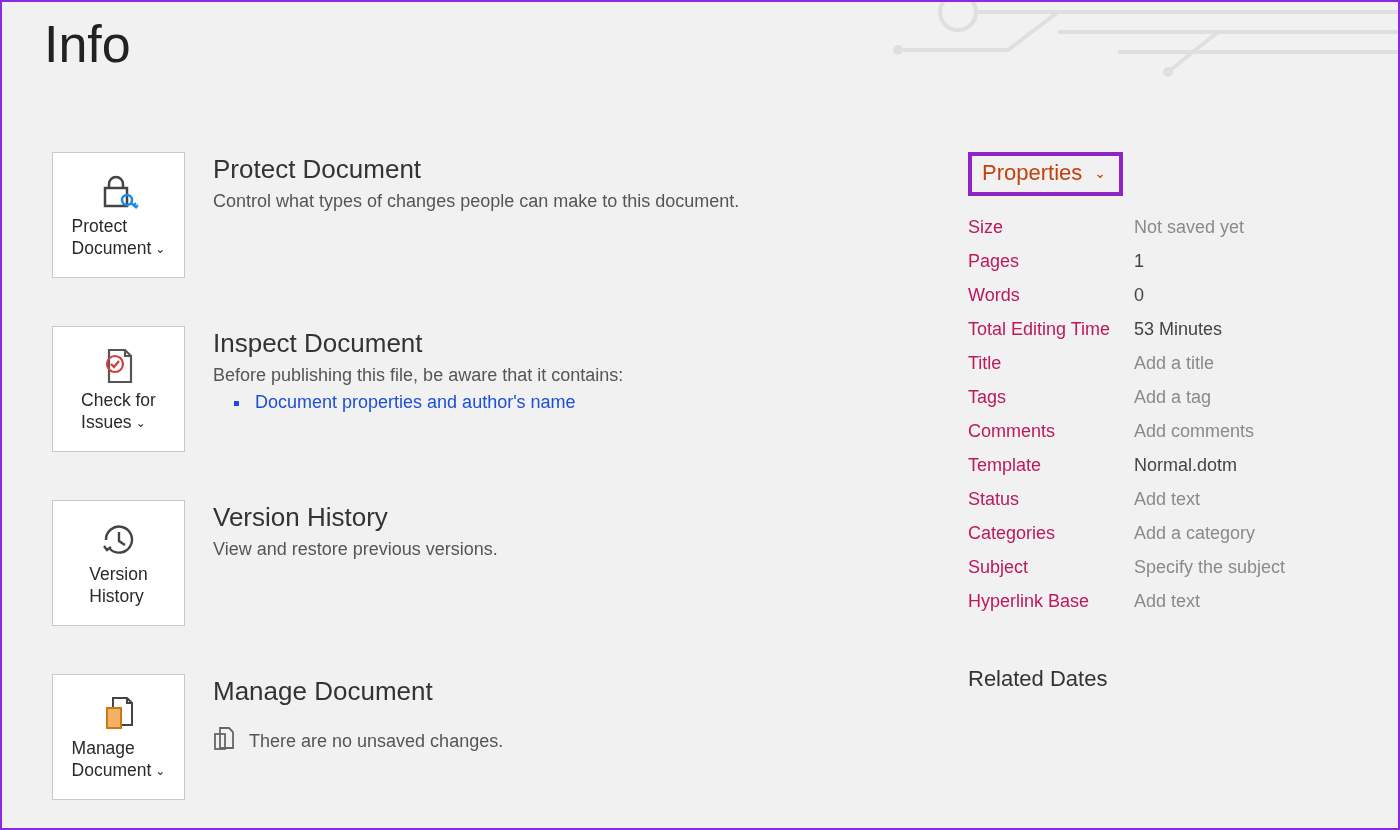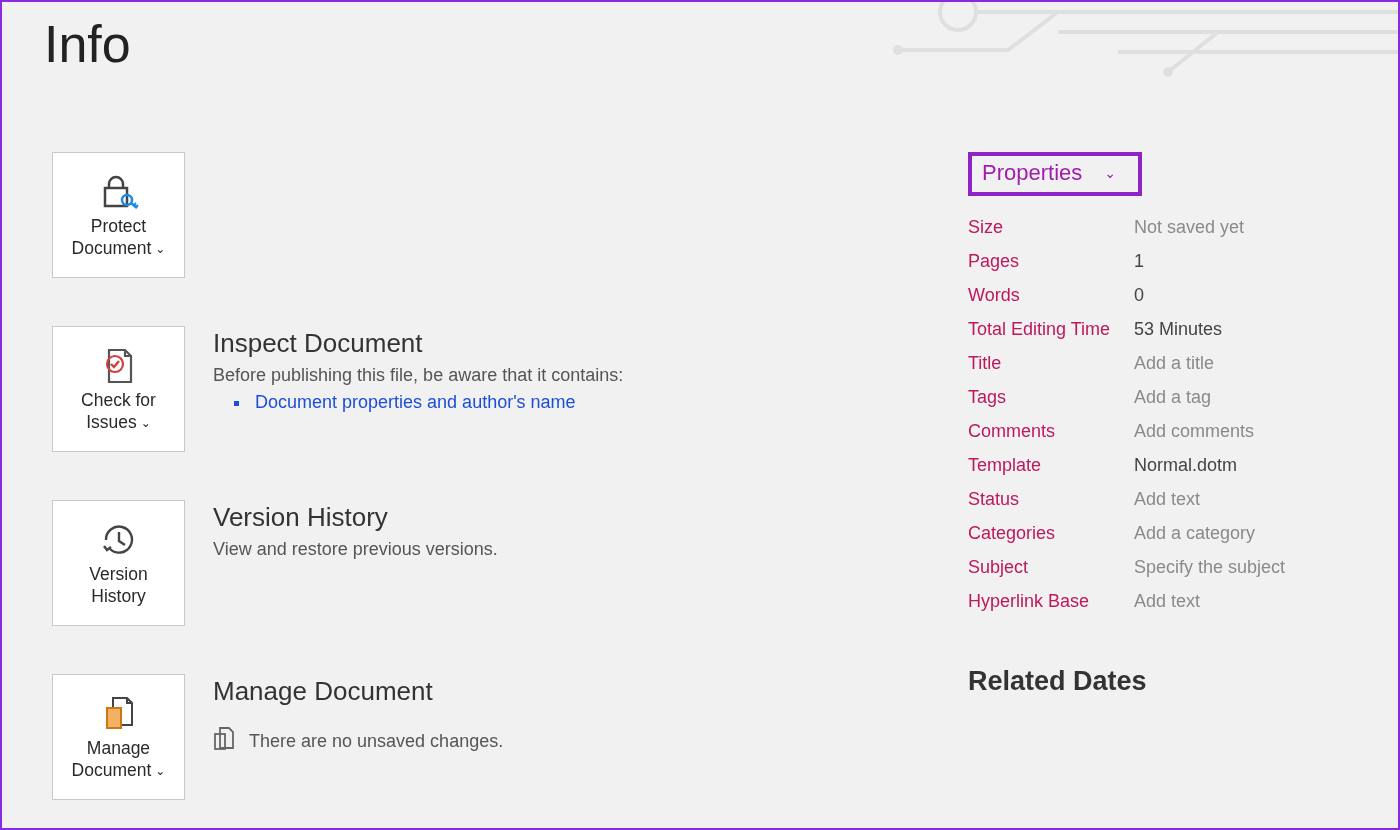--- a/index.html
+++ b/index.html
@@ -19,47 +19,47 @@
     position: absolute; left: 42px; top: 12px;
     font-size: 52px; font-weight: 300; color: #222;
   }
   .content { position: absolute; left: 50px; top: 150px; right: 20px; display: flex; }
   .left { width: 920px; }
   .right { flex: 0 0 410px; }
   .section { display: flex; margin-bottom: 48px; align-items: flex-start; }
   .tile {
     width: 133px; height: 126px; background: #fff; border: 1px solid #c8c8c8;
     display: flex; flex-direction: column; align-items: center; justify-content: center;
-    text-align: center; padding: 8px 6px 6px; margin-right: 28px; cursor: pointer;
+    text-align: left; padding: 8px 6px 6px; margin-right: 28px; cursor: pointer;
     position: relative;
   }
   .tile-icon { height: 40px; display:flex; align-items:center; justify-content:center; margin-bottom:4px;}
   .tile-label { font-size: 17.5px; color:#2a2a2a; line-height:1.25; }
   .tile .chev { display:inline-block; margin-left:4px; font-size:12px; position:relative; top:-1px;}
   .sect-text { padding-top: 2px; }
   .sect-title { font-size: 26px; font-weight: 400; color:#333; margin-bottom:6px; }
   .sect-desc { font-size: 18px; color:#555; }
   .bullets { margin: 6px 0 0 14px; }
   .bullets li { font-size: 18px; color:#1d4ed8; list-style: square; margin-left: 24px; padding-left: 4px;}
   .manage-line { display:flex; align-items:center; gap:14px; margin-top:20px;}
   .manage-line .mini-icon { color:#555; }
   .manage-line span.txt { font-size:18px; color:#555;}
   
   .prop-header {
-    display:inline-flex; align-items:center; gap:20px;
-    font-size: 22px; color:#a21caf; padding: 4px 22px 6px 10px; margin-bottom:8px;
+    display:inline-flex; align-items:center; gap:10px;
+    font-size: 22px; color:#c2410c; padding: 4px 13px 6px 10px; margin-bottom:8px;
     border: 4px solid #8e24c5; cursor:pointer;
   }
   .prop-header .chev { font-size:14px; margin-left:2px; }
   .prop-rows { margin-top: 6px; }
   .prop-row { display:flex; align-items:center; height:34px; }
   .prop-label { width: 166px; font-size:18px; color:#be185d; }
   .prop-value { font-size:18px; color:#444; }
   .prop-value.placeholder { color:#8a8a8a; }
-  .related-title { font-size:27px; color:#333; margin-top:48px; margin-bottom:10px;font-weight:bold;}
+  .related-title { font-size:22px; color:#333; margin-top:48px; margin-bottom:10px;}
 </style>
 </head>
 <body>
 
 <div class="deco">
   <svg viewBox="0 0 520 120">
     <g stroke="#bfbfbf" stroke-width="4" fill="none">
       <circle cx="70" cy="40" r="18"></circle>
       <circle cx="10" cy="78" r="5" fill="#bfbfbf" stroke="none"></circle>
       <path d="M15 78 H120 L170 40 H520"></path>
@@ -86,20 +86,24 @@
             <circle cx="28" cy="28" r="5" fill="none" stroke="#1e88e5" stroke-width="2.5"></circle>
             <path d="M32 31 l6 5" stroke="#1e88e5" stroke-width="2.5"></path>
             <path d="M35 33 l2 -2 M37 35 l2 -2" stroke="#1e88e5" stroke-width="2"></path>
           </svg>
         </div>
         <div class="tile-label">
           <span>Protect</span><br>
           <span>Document</span><span class="chev">⌄</span>
         </div>
       </div>
+      <div class="sect-text">
+        <div class="sect-title">Protect Document</div>
+        <div class="sect-desc">Control what types of changes people can make to this document.</div>
+      </div>
     </div>
 
     <div class="section">
       <div class="tile">
         <div class="tile-icon">
           <svg width="40" height="40" viewBox="0 0 40 40">
             <path d="M10 4 h16 l6 6 v26 h-22 z" fill="none" stroke="#555" stroke-width="2.2"></path>
             <path d="M26 4 v6 h6" fill="none" stroke="#555" stroke-width="2.2"></path>
             <circle cx="16" cy="18" r="8" fill="none" stroke="#d23f3f" stroke-width="2.2"></circle>
             <path d="M12 18 l3 3 l5 -6" fill="none" stroke="#d23f3f" stroke-width="2.4"></path>

